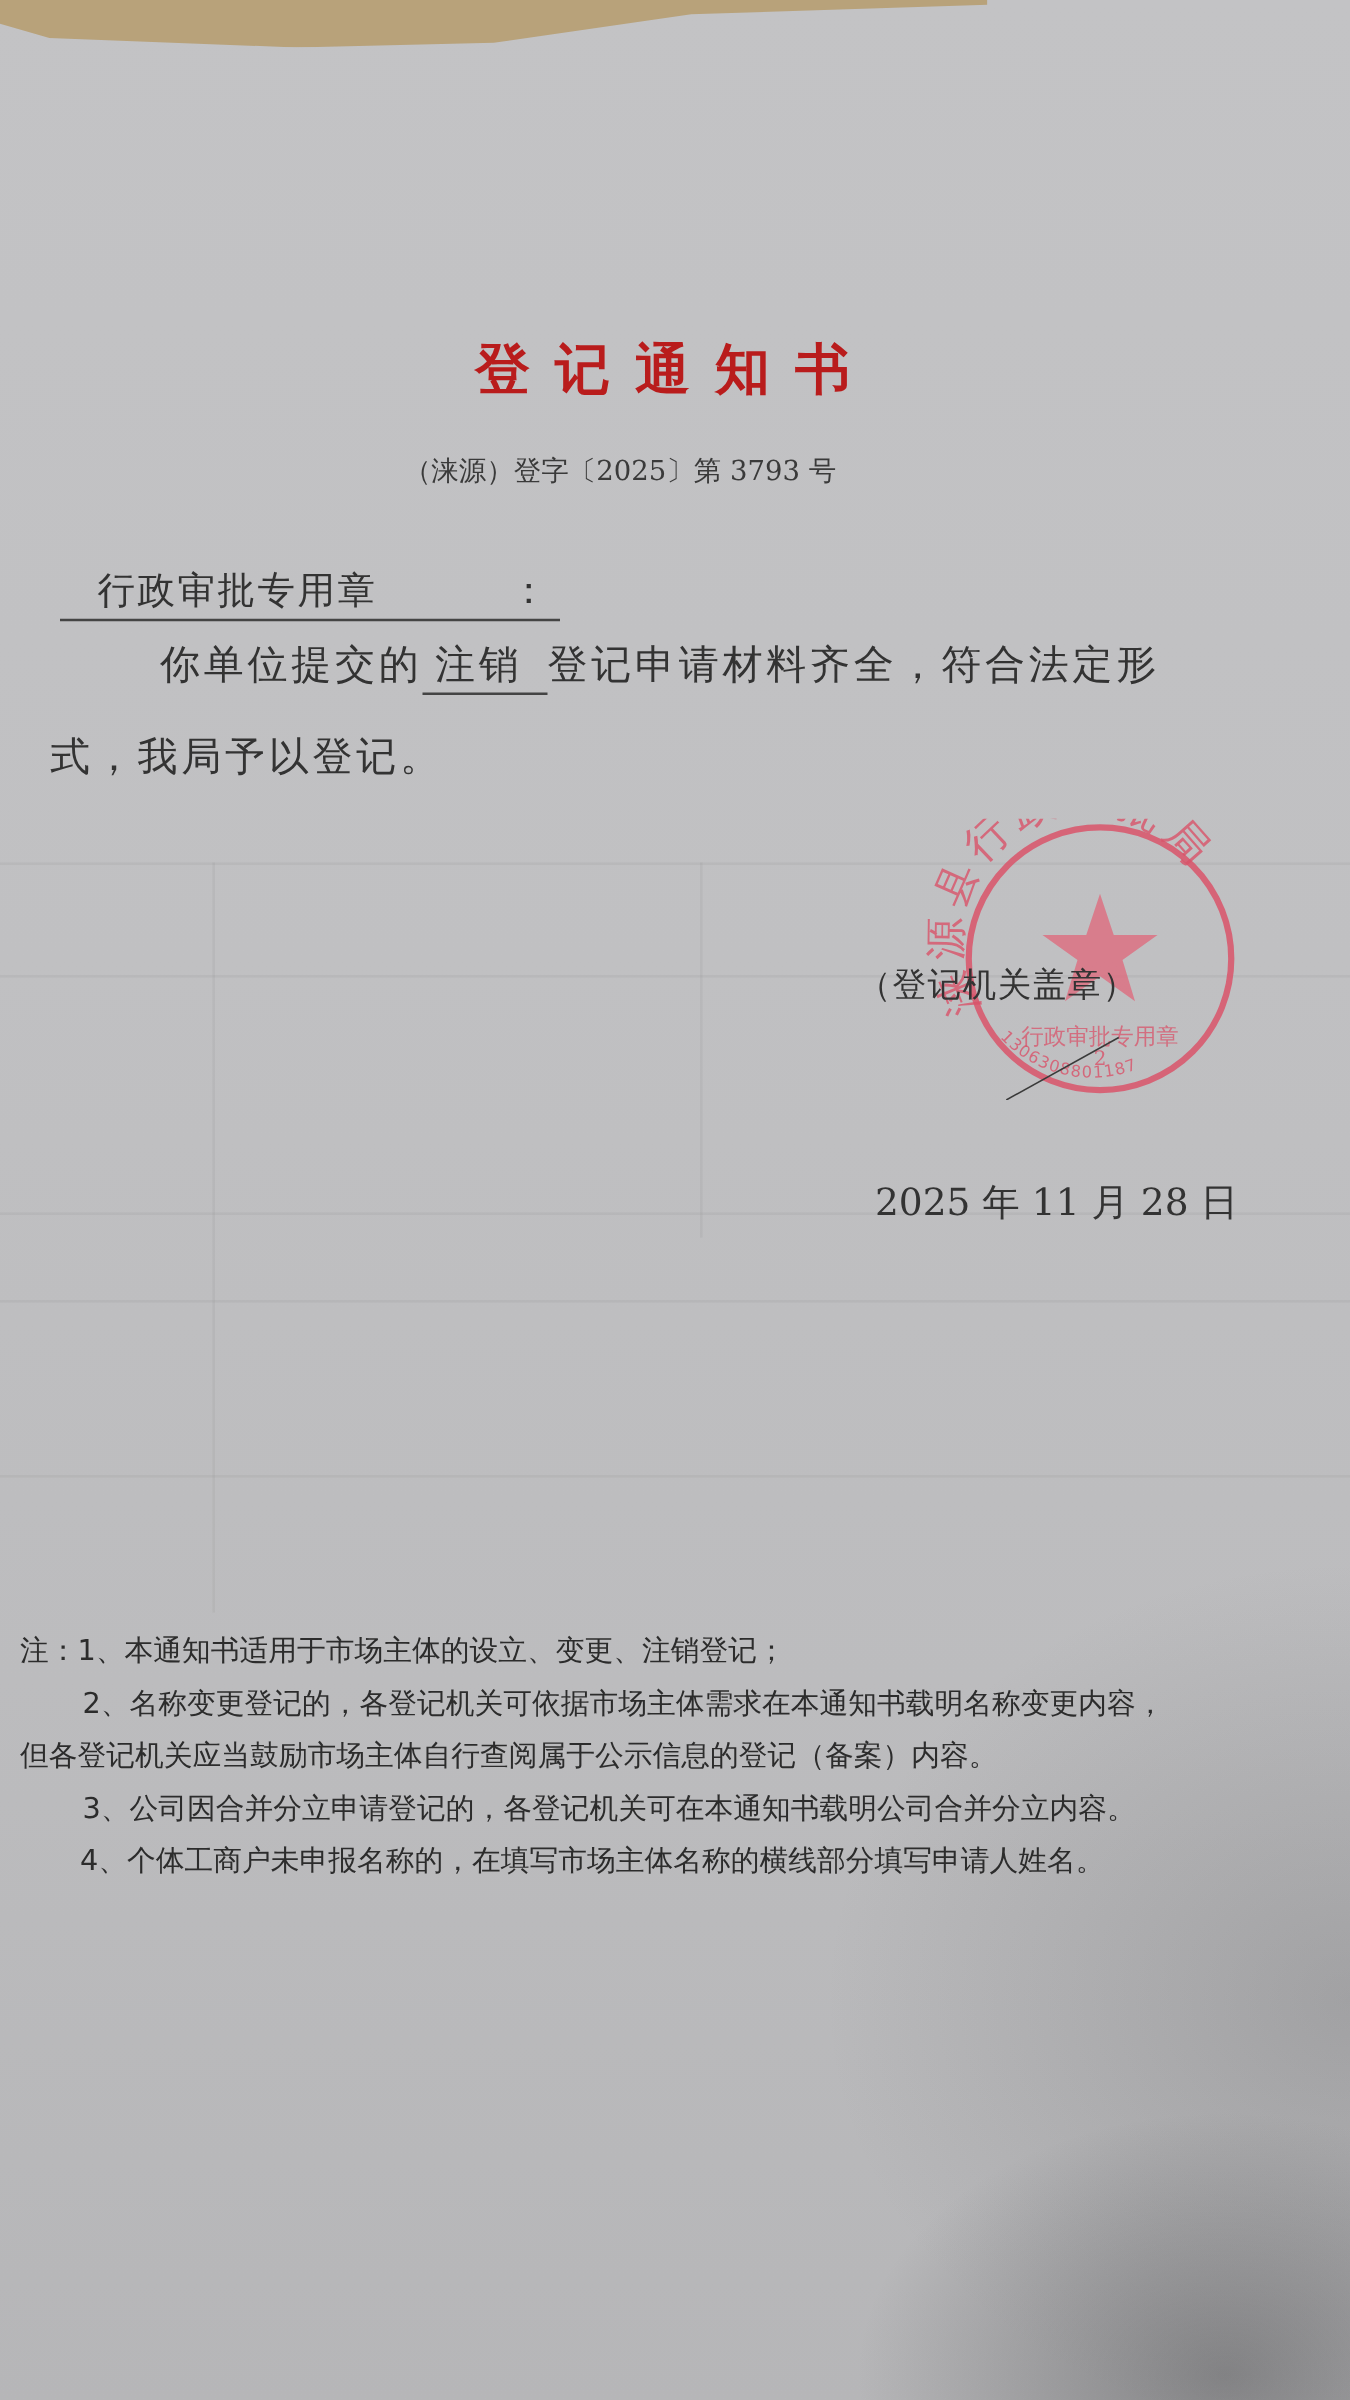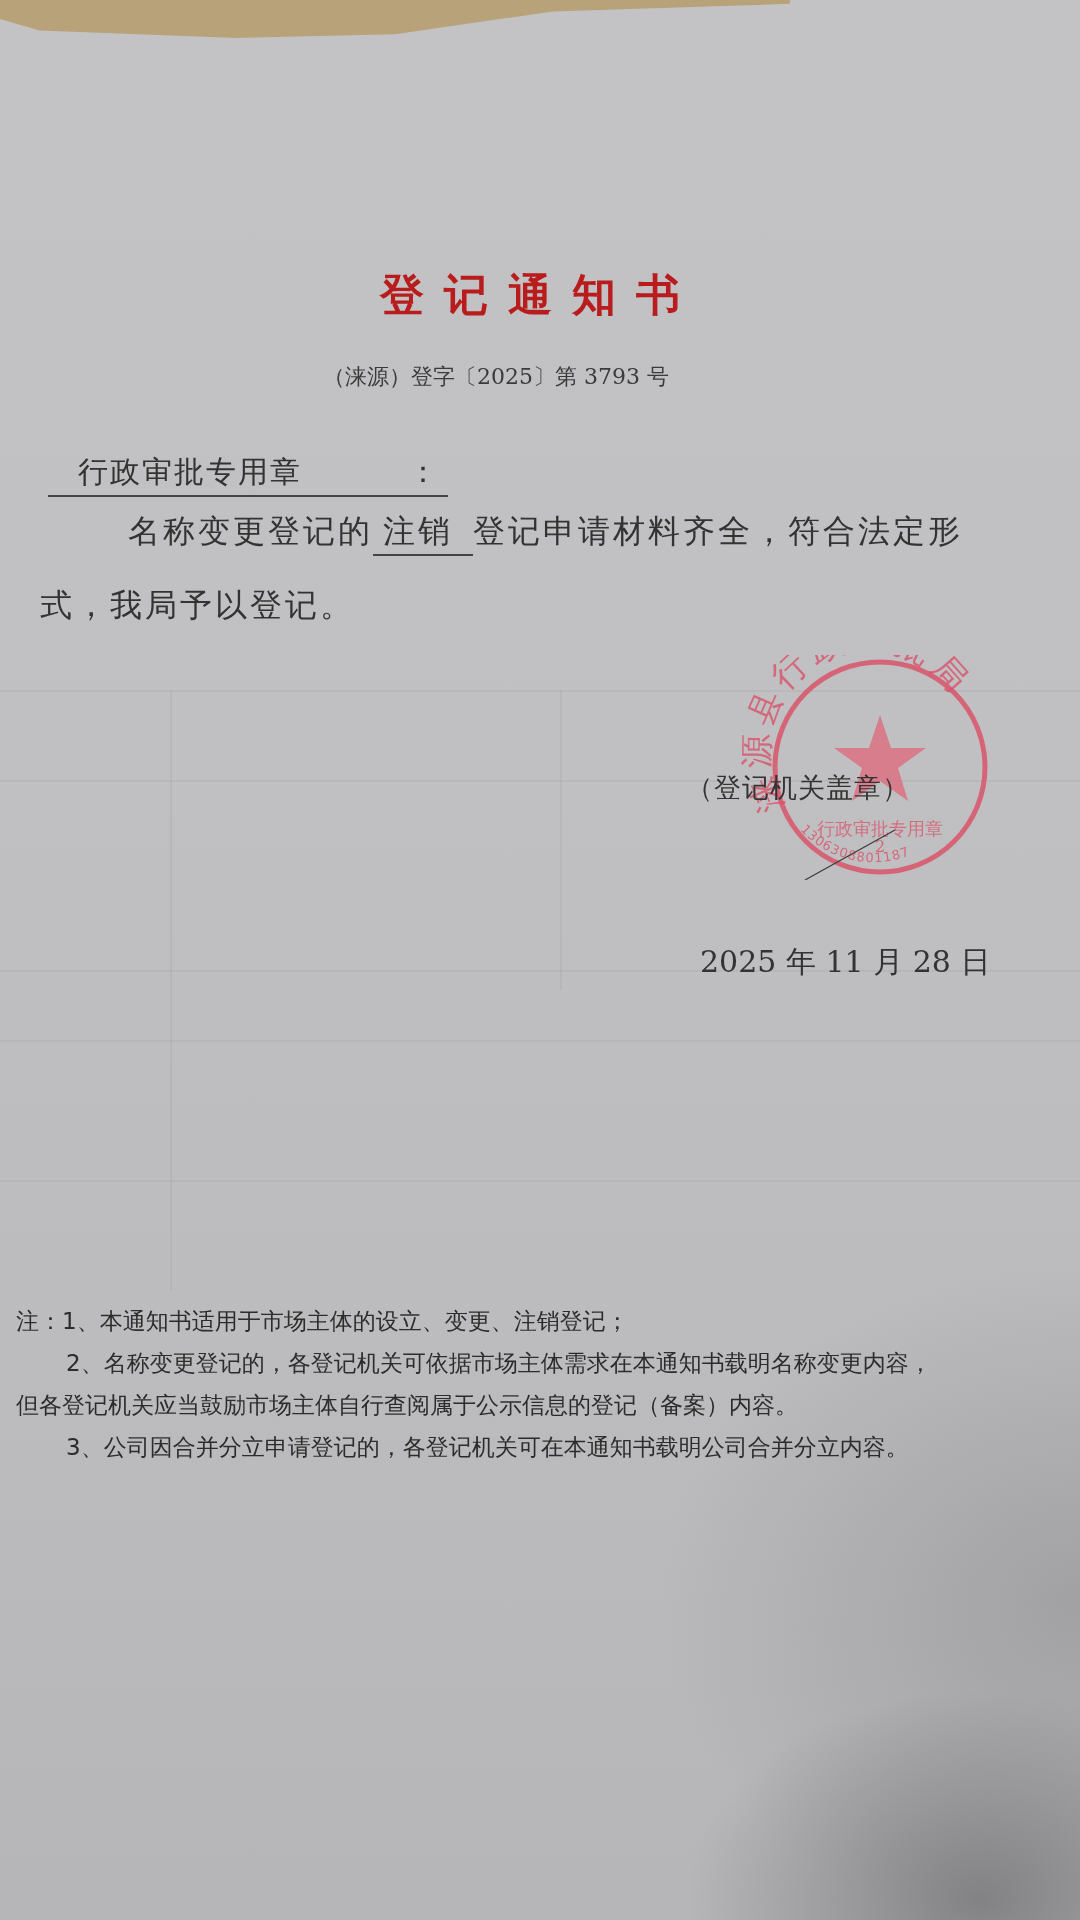--- a/index.html
+++ b/index.html
@@ -104,21 +104,21 @@
 
 <div class="title">登记通知书</div>
 <div class="doc-number">（涞源）登字〔2025〕第 3793 号</div>
 
 <div class="addressee">
   <span style="letter-spacing:2px;">行政审批专用章</span>
   <span class="colon">：</span>
 </div>
 
 <div class="body-line1">
-  <span>名称变更登记的</span><span class="blank">注销</span><span>登记申请材料齐全，符合法定形</span>
+  <span>你单位提交的</span><span class="blank">注销</span><span>登记申请材料齐全，符合法定形</span>
 </div>
 <div class="body-line2">式，我局予以登记。</div>
 
 <svg class="stamp" viewBox="0 0 270 225">
   <defs>
     <path id="sealArc" d="M 45 150 A 100 100 0 1 1 225 120"></path>
     <path id="sealBottomArc" d="M 60 175 A 100 100 0 0 0 215 165"></path>
   </defs>
   <circle cx="140" cy="112" r="105" fill="none" stroke="#d9536a" stroke-width="5" opacity="0.85"></circle>
   <text font-size="34" fill="#d9536a" opacity="0.8" font-family="DejaVu Sans, sans-serif" letter-spacing="6">
@@ -135,13 +135,14 @@
 
 <div class="stamp-label">（登记机关盖章）</div>
 
 <div class="date-line">2025 年 11 月 28 日</div>
 
 <div class="notes">
   <div class="note-line">注：1、本通知书适用于市场主体的设立、变更、注销登记；</div>
   <div class="note-line indent">2、名称变更登记的，各登记机关可依据市场主体需求在本通知书载明名称变更内容，</div>
   <div class="note-line">但各登记机关应当鼓励市场主体自行查阅属于公示信息的登记（备案）内容。</div>
   <div class="note-line indent">3、公司因合并分立申请登记的，各登记机关可在本通知书载明公司合并分立内容。</div>
+  <div class="note-line indent2">4、个体工商户未申报名称的，在填写市场主体名称的横线部分填写申请人姓名。</div>
 </div>
 
 </body></html>

